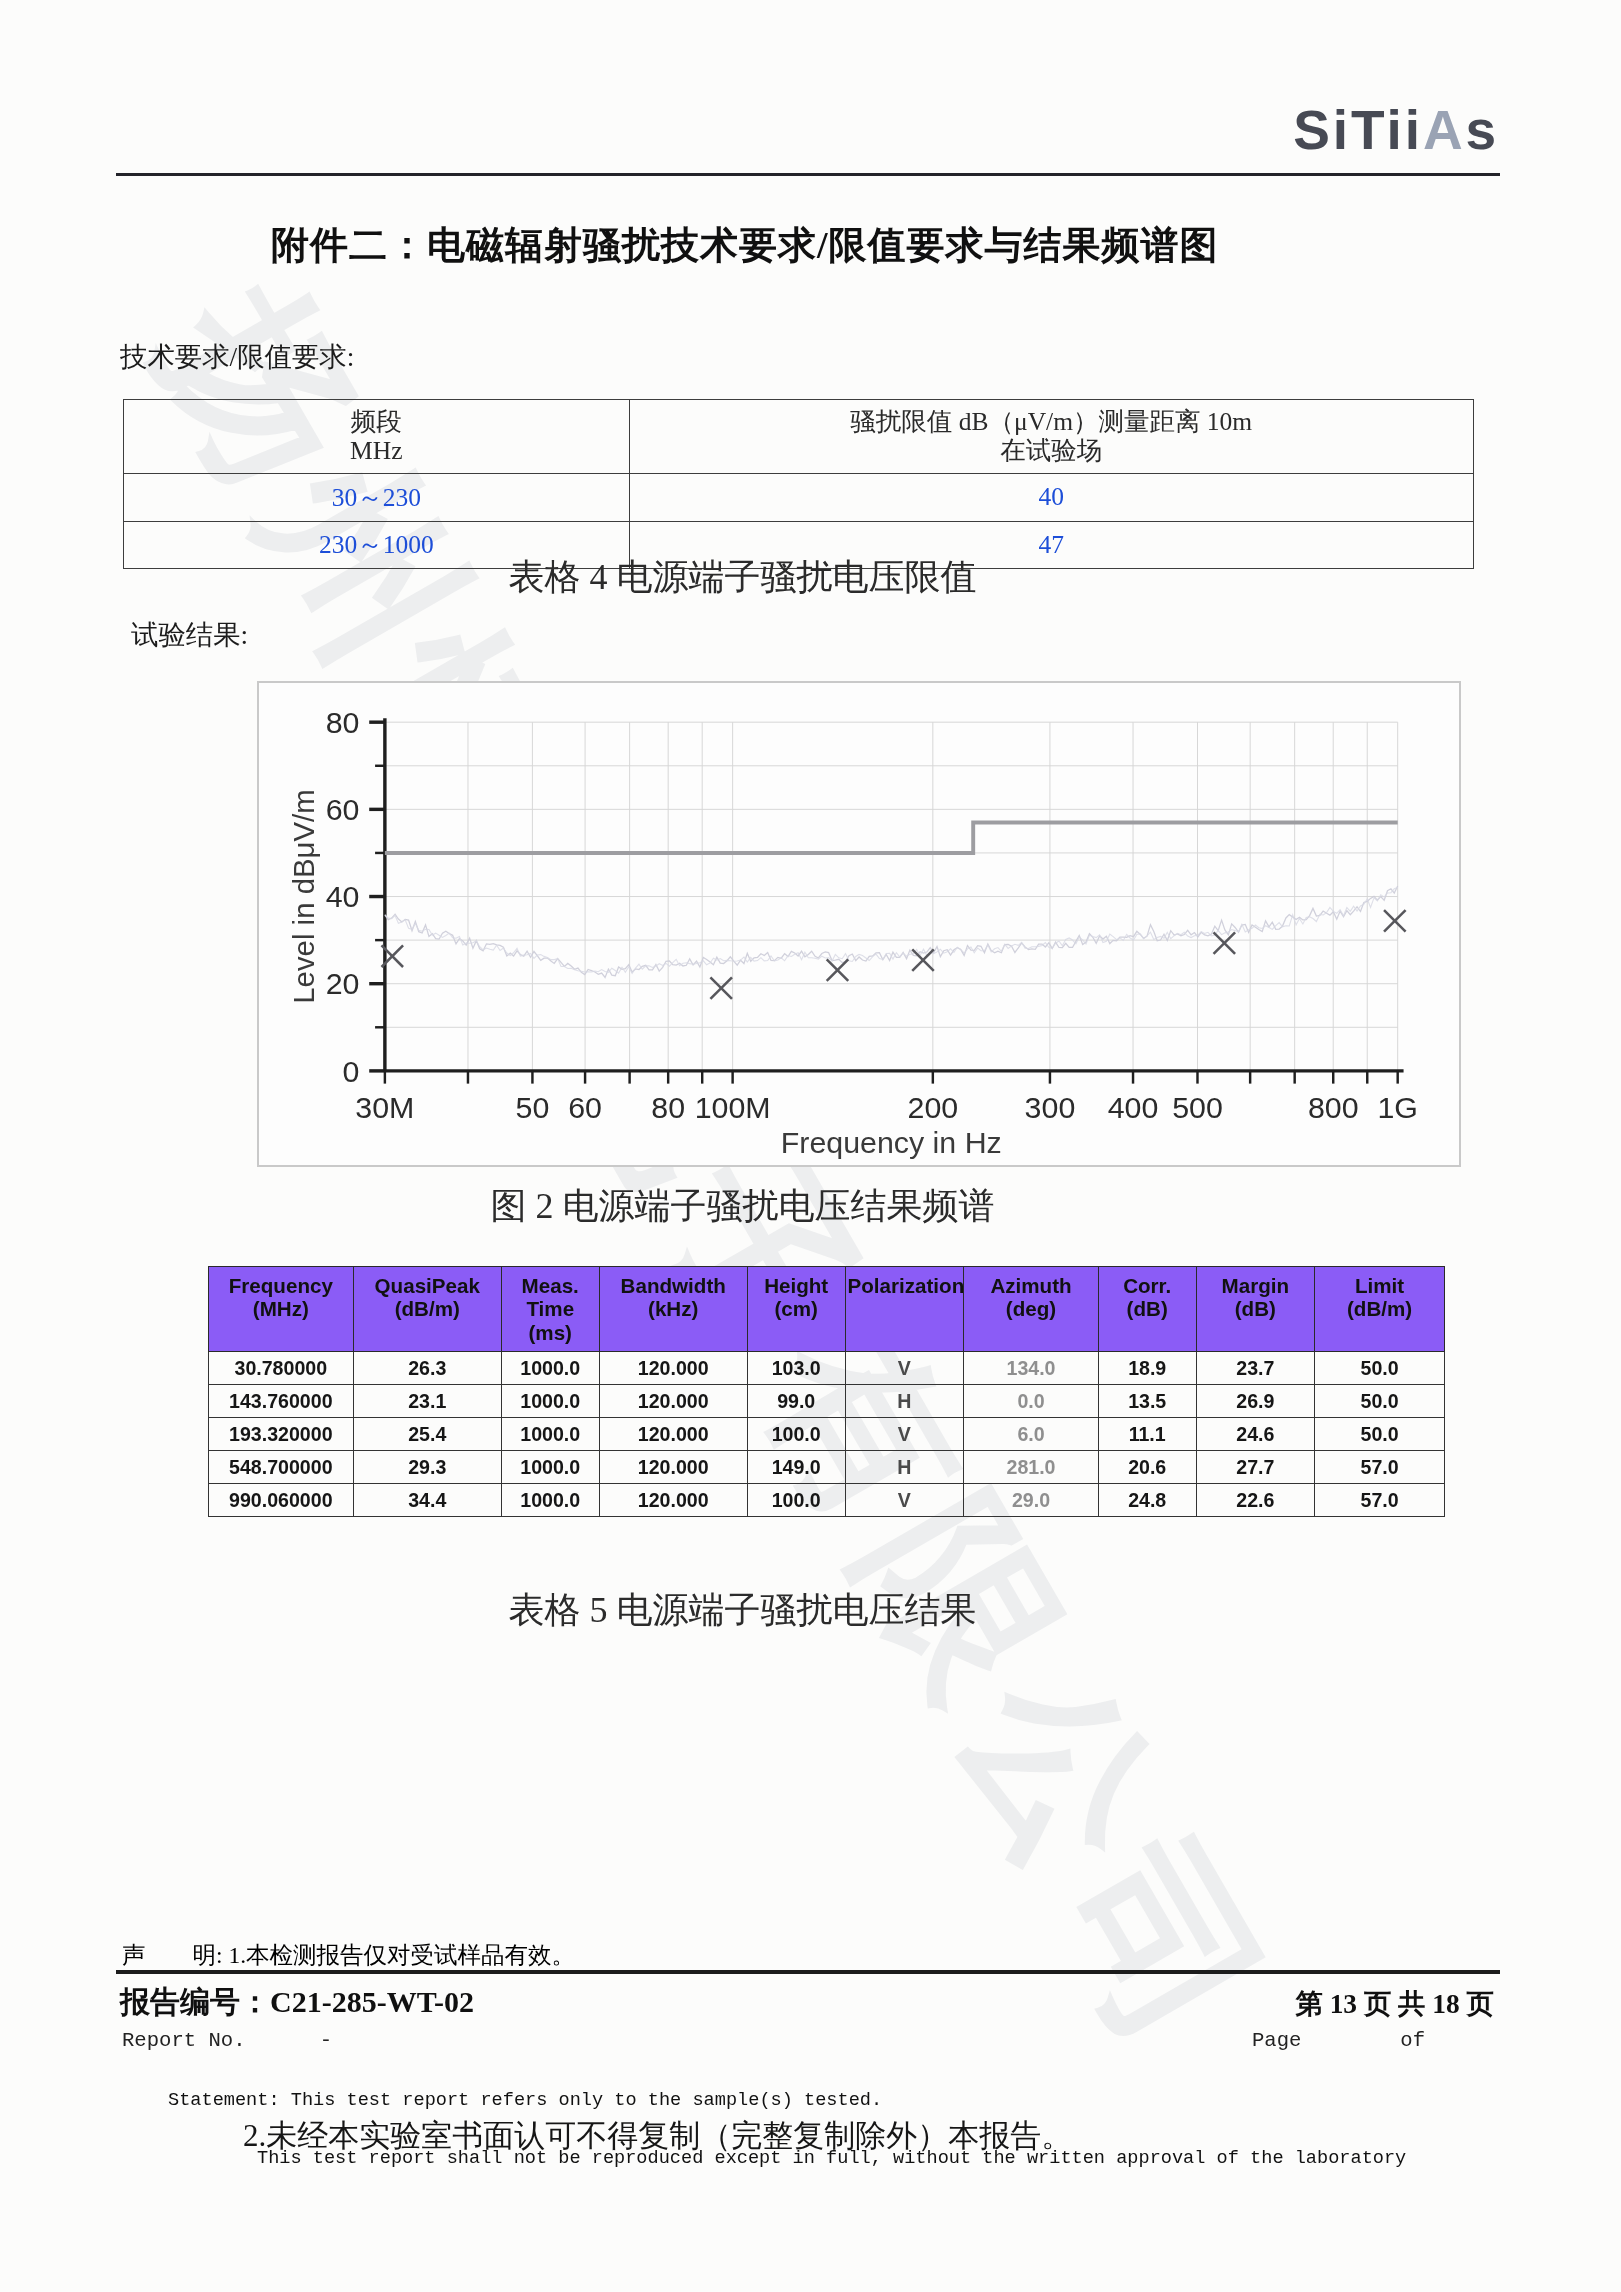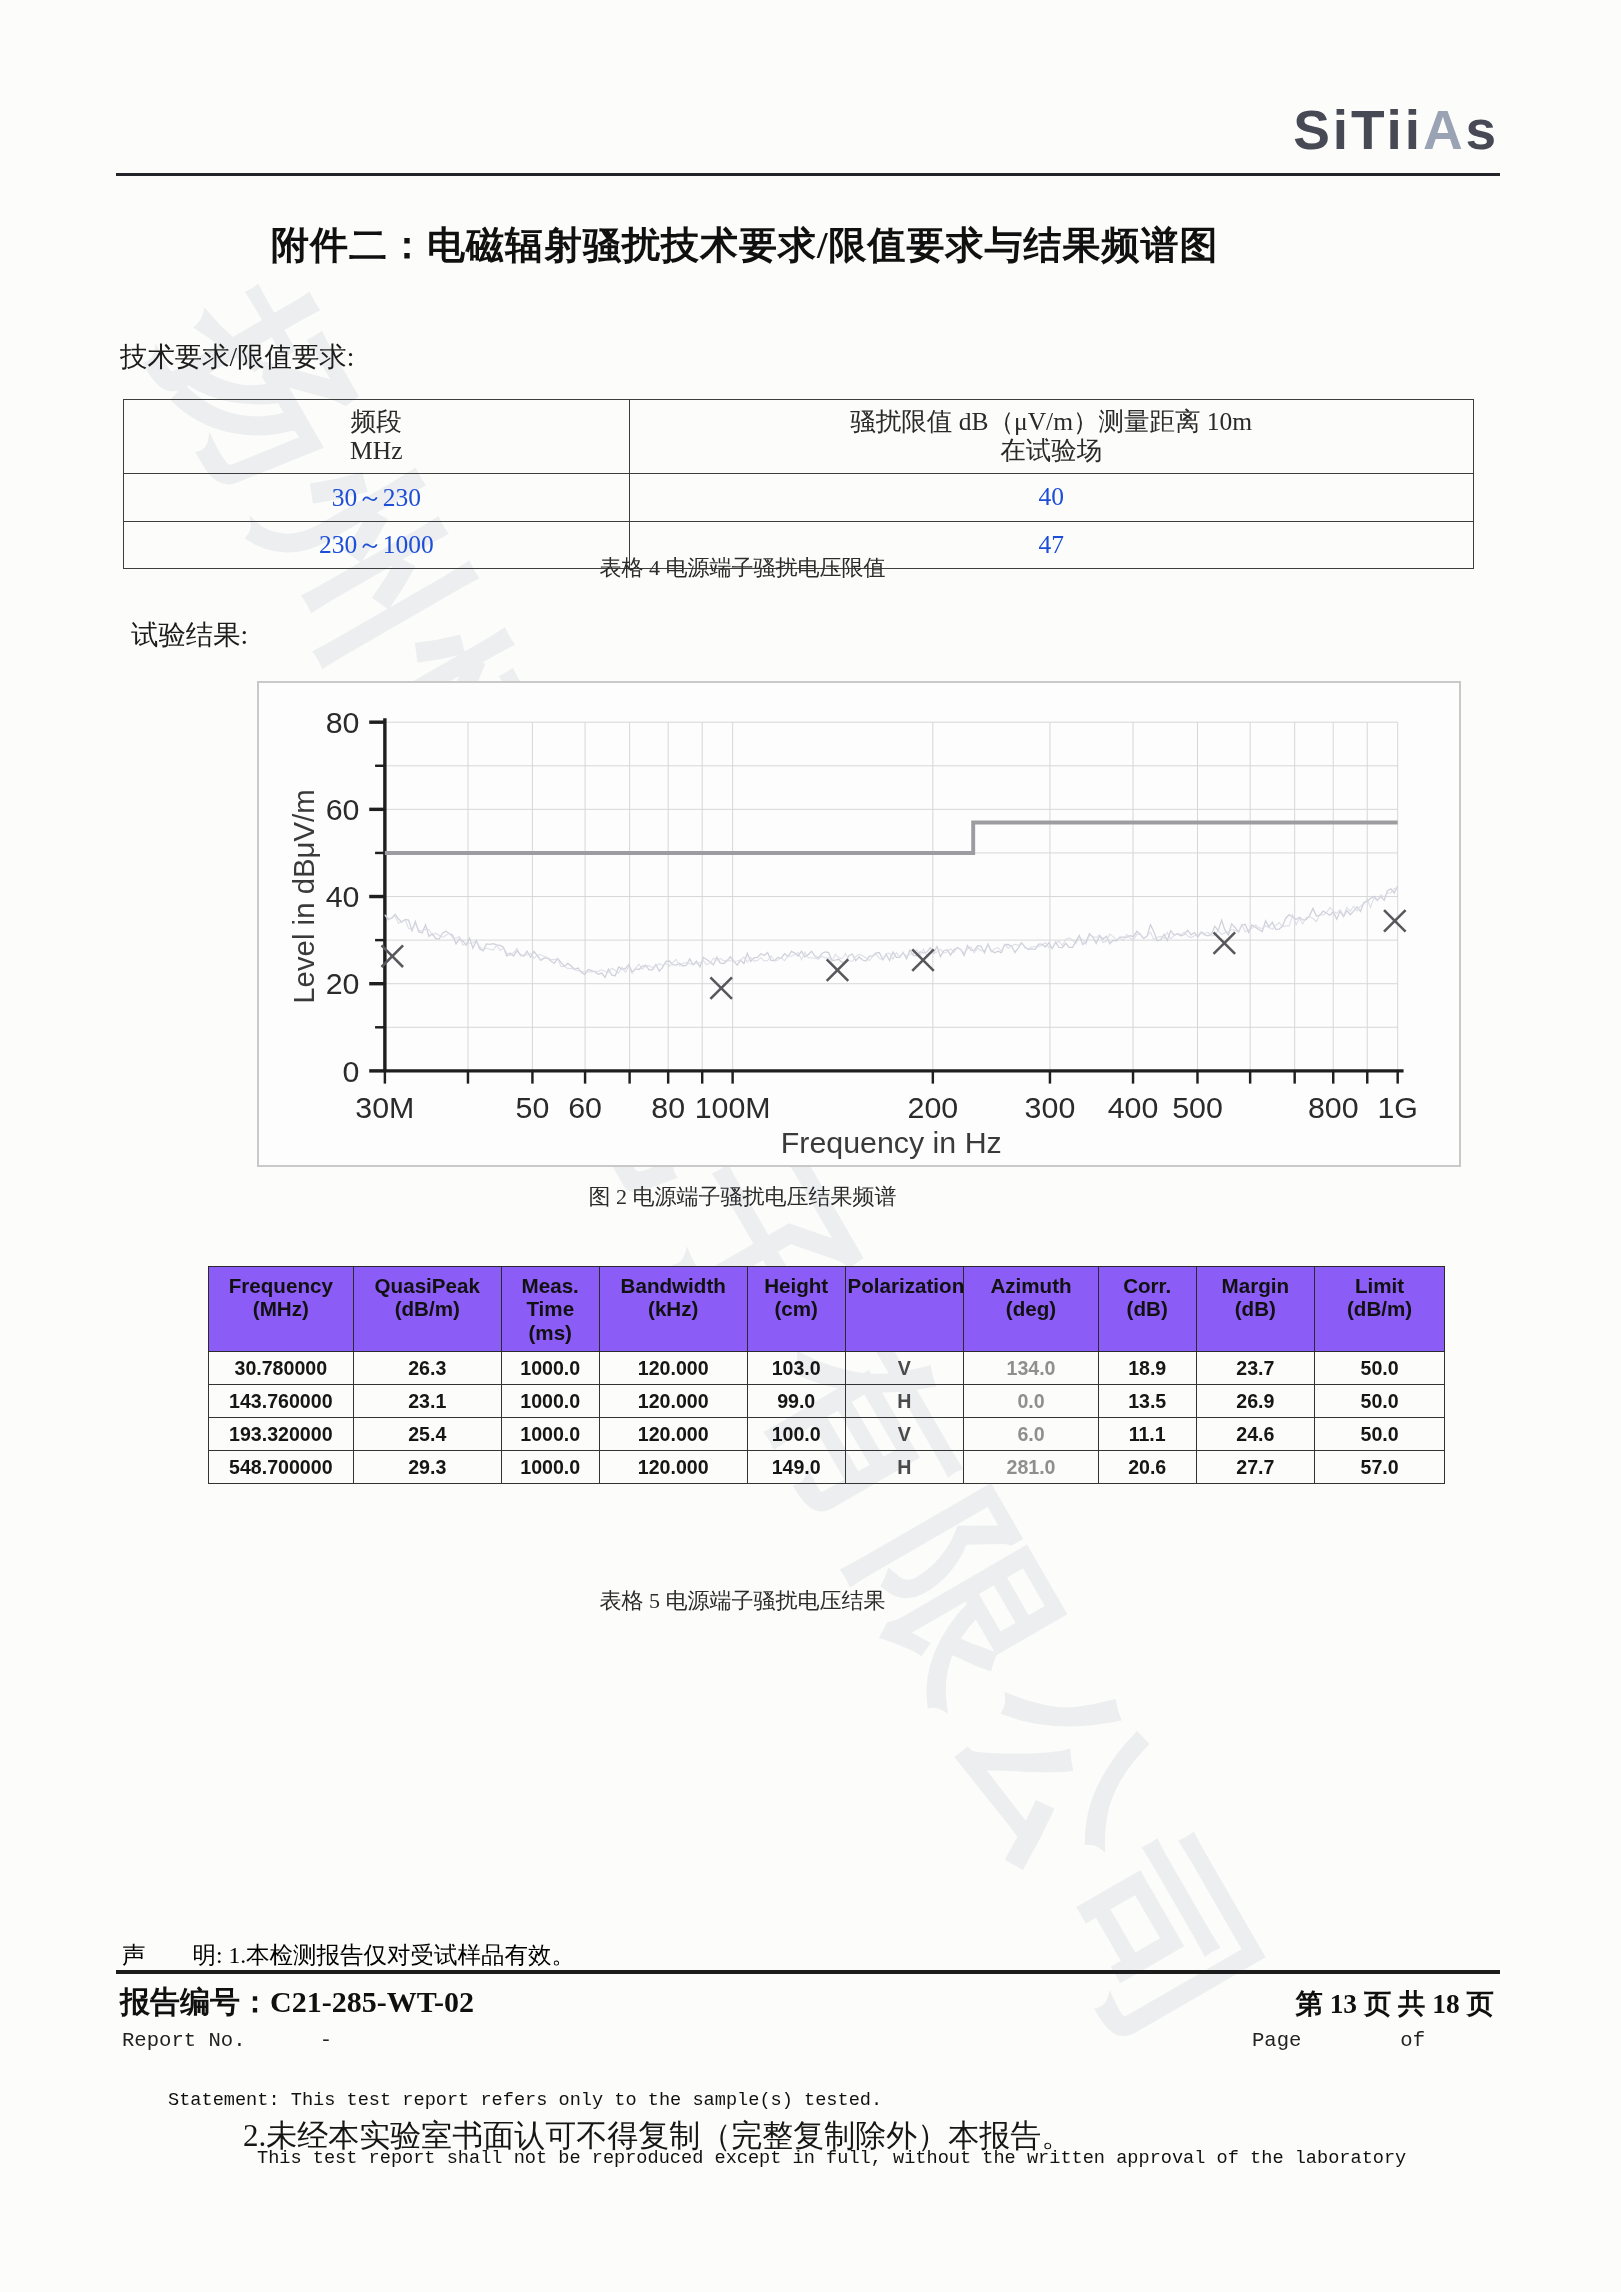--- a/index.html
+++ b/index.html
@@ -24,21 +24,21 @@
   .sec1{top:339px;left:120px;}
   .sec2{top:617px;left:131px;}
 
   
   .limit-table{top:399px;left:123px;width:1351px;border-collapse:collapse;table-layout:fixed;}
   .limit-table th,.limit-table td{border:1.5px solid #3d3d3d;text-align:center;
       font-size:25.5px;font-weight:normal;padding:3.9px 5.9px;}
   .limit-table th{color:#2a2a2a;height:65px;line-height:29px;}
   .limit-table td{color:#1d4ed8;height:39px;}
   .limit-table .c1{width:36.5%;}
-  .caption{width:1485px;left:0;text-align:center;font-size:22px;color:#2b2b2b;}
+  .caption{width:1485px;left:0;text-align:center;font-size:36px;color:#2b2b2b;}
   .cap4{top:553px;}
   .figcap{top:1182px;}
   .cap5{top:1586px;}
 
   
   .chart-frame{top:681px;left:257px;width:1200px;height:482px;border:2px solid #c9c9c9;background:#fdfdfd;}
 
   
   .results-table{top:1266px;left:208px;width:1237px;border-collapse:collapse;table-layout:fixed;
       font-family:"Liberation Sans","DejaVu Sans",sans-serif;}
@@ -270,20 +270,32 @@
         <td>29.3</td>
         <td>1000.0</td>
         <td>120.000</td>
         <td>149.0</td>
         <td class="pol">H</td>
         <td class="az">281.0</td>
         <td>20.6</td>
         <td>27.7</td>
         <td>57.0</td>
       </tr>
+      <tr>
+        <td>990.060000</td>
+        <td>34.4</td>
+        <td>1000.0</td>
+        <td>120.000</td>
+        <td>100.0</td>
+        <td class="pol">V</td>
+        <td class="az">29.0</td>
+        <td>24.8</td>
+        <td>22.6</td>
+        <td>57.0</td>
+      </tr>
     </tbody>
 </table>
 <div class="abs caption cap5">表格 5 电源端子骚扰电压结果</div>
 
 <div class="abs footer-rule"></div>
 <div class="abs f-row1-left"><span>报告编号：</span><span>C21-285-WT-02</span></div>
 <div class="abs f-row1-right">第 13 页 共 18 页</div>
 <div class="abs f-row2-left mono">Report No.      -</div>
 <div class="abs f-row2-right mono">Page        of</div>
 <div class="abs f-cn1">声　　明: 1.本检测报告仅对受试样品有效。</div>

